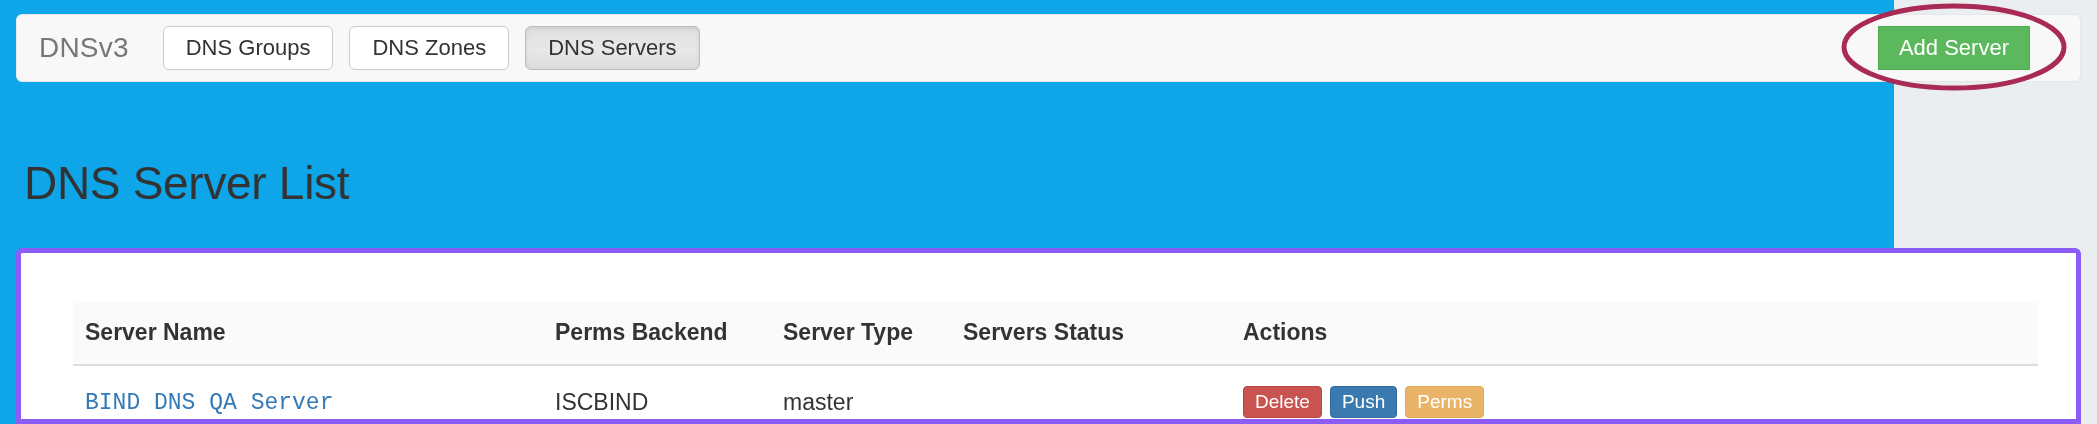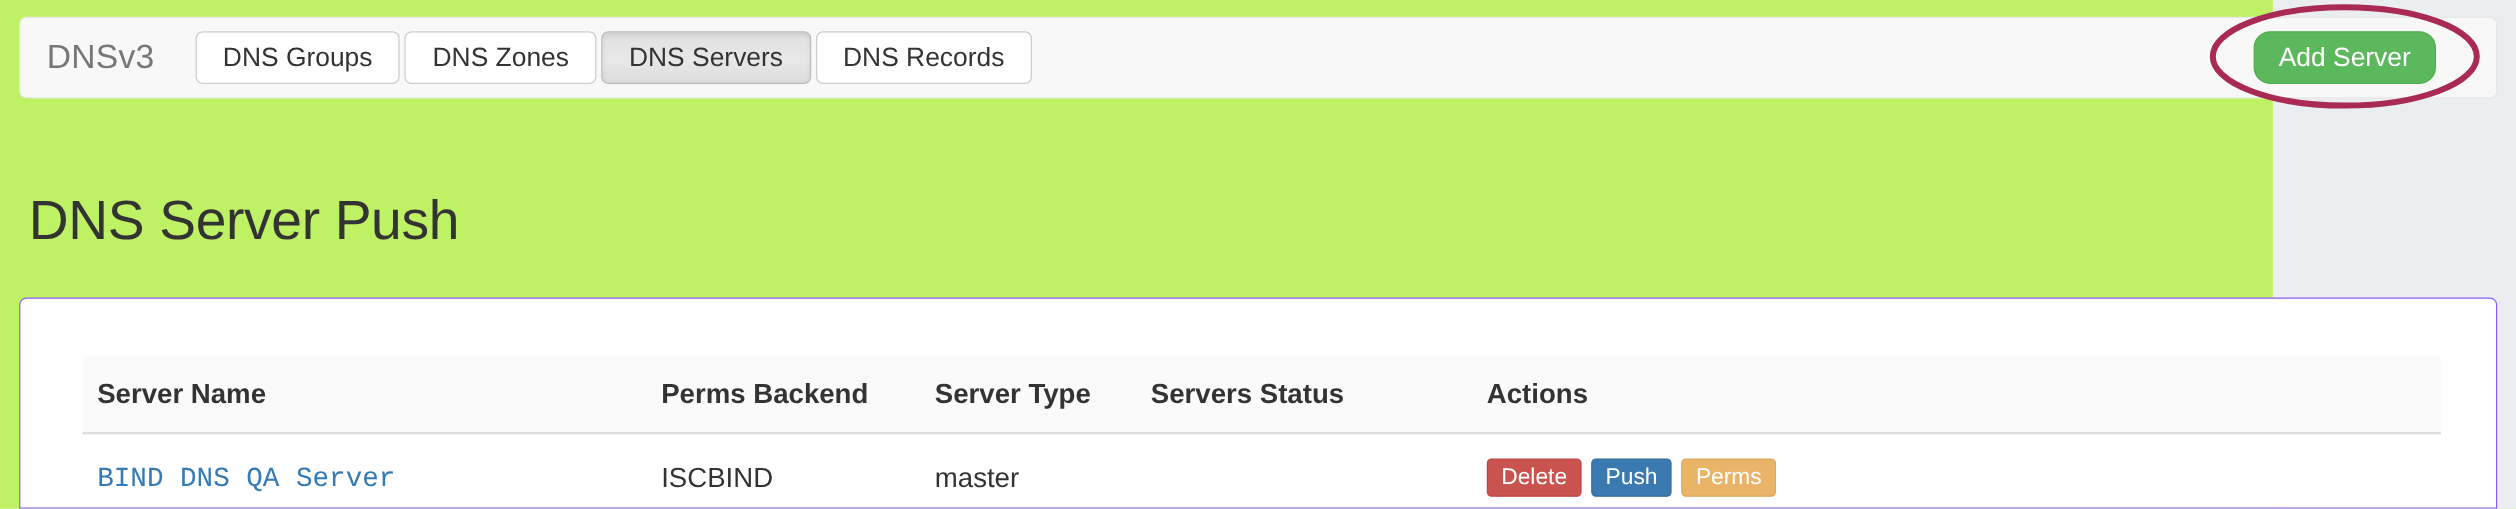--- a/index.html
+++ b/index.html
@@ -13,21 +13,21 @@
     background: #eaeef0;
     font-family: "Liberation Sans", sans-serif;
     -webkit-font-smoothing: antialiased;
   }
 
   
   .page {
     position: relative;
     width: 1894px;
     height: 424px;
-    background: #bef264;
+    background: #0ea5e9;
   }
 
   
   .navbar {
     position: absolute;
     left: 16px;
     top: 14px;
     width: 2065px;
     height: 68px;
     background: #f8f8f8;
@@ -41,21 +41,21 @@
   .brand {
     font-size: 28px;
     color: #777777;
     letter-spacing: 0.2px;
     margin-right: 34px;
     white-space: nowrap;
   }
   .nav-btns {
     display: flex;
     align-items: flex-end;
-    gap: 4px;
+    gap: 16px;
   }
   .nav-btn {
     display: inline-flex;
     align-items: center;
     justify-content: center;
     height: 44px;
     padding: 0 22px;
     font-size: 22px;
     color: #333333;
     background: #ffffff;
@@ -81,21 +81,21 @@
   .btn-add {
     display: inline-flex;
     align-items: center;
     justify-content: center;
     height: 44px;
     padding: 18px 20px;
     font-size: 22px;
     color: #ffffff;
     background: #5cb85c;
     border: 1px solid #4cae4c;
-    border-radius: 14px;
+    border-radius: 0;
     box-sizing: border-box;
     white-space: nowrap;
     cursor: pointer;
   }
 
   
   .annot-ellipse {
     position: absolute;
     left: 1841px;
     top: 3px;
@@ -119,21 +119,21 @@
   }
 
   
   .card {
     position: absolute;
     left: 16px;
     top: 248px;
     width: 2065px;
     height: 176px;
     background: #ffffff;
-    border: 1px solid #8b5cf6;
+    border: 5px solid #8b5cf6;
     border-top-left-radius: 6px;
     border-top-right-radius: 6px;
     box-sizing: border-box;
     overflow: hidden;
   }
 
   table.dns-table {
     position: absolute;
     left: 52px;
     top: 48px;
@@ -201,33 +201,32 @@
 <div class="page">
 
   <div class="navbar">
 
     <div class="brand">DNSv3</div>
 
     <div class="nav-btns">
       <div class="nav-btn">DNS Groups</div>
       <div class="nav-btn">DNS Zones</div>
       <div class="nav-btn active">DNS Servers</div>
-      <div class="nav-btn">DNS Records</div>
     </div>
 
     <div class="nav-right">
       <div class="btn-add">Add Server</div>
     </div>
   </div>
 
   <svg class="annot-ellipse" viewBox="0 0 226 88">
     <ellipse cx="113" cy="44" rx="110" ry="41" fill="none" stroke="#a82a55" stroke-width="5"></ellipse>
   </svg>
 
-  <h1 class="page-title">DNS Server Push</h1>
+  <h1 class="page-title">DNS Server List</h1>
 
   <div class="card">
 
     <table class="dns-table">
       <colgroup>
         <col class="col-name">
         <col class="col-backend">
         <col class="col-type">
         <col class="col-status">
         <col class="col-actions">

